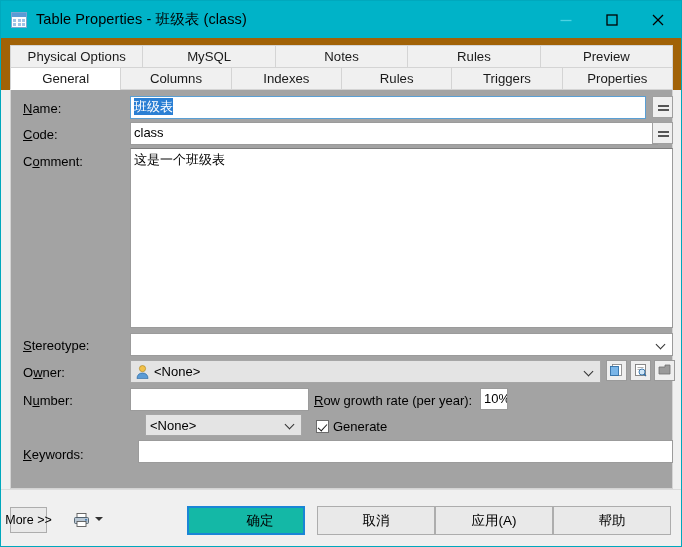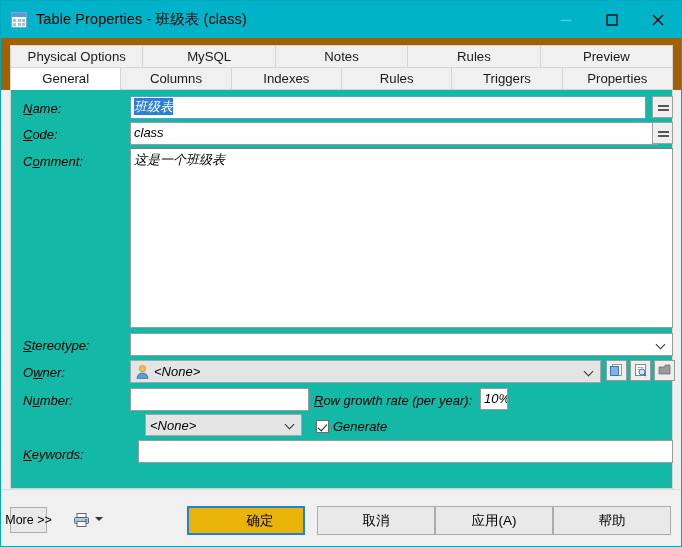--- a/index.html
+++ b/index.html
@@ -102,27 +102,26 @@
     background: #ffffff;
     border-bottom-color: #ffffff;
     z-index: 3;
     font-weight: 400;
   }
   .tabrow.row1 .tab { border-bottom: 1px solid #d4d4d4; }
 
   
   #content {
     flex: 1 1 auto;
-    background: #14b8a6;
+    background: #a3a3a3;
     margin: 0 8px 0 9px;
     border: 1px solid #d4d4d4;
     border-top: none;
     box-sizing: border-box;
     position: relative;
-    font-style: italic;
   }
 
   .lbl {
     position: absolute;
     font-size: 13px;
     color: #000;
     white-space: nowrap;
     line-height: 16px;
   }
   .lbl u { text-decoration: underline; }
@@ -260,21 +259,21 @@
     border: 1px solid #adadad;
     font-family: "Liberation Sans", "DejaVu Sans", sans-serif;
     font-size: 13.5px;
     color: #000;
     display: flex; align-items: center; justify-content: center;
     cursor: default;
     white-space: nowrap;
   }
   .fbtn.default {
     border: 2px solid #1a85d6;
-    background: #eab308;
+    background: #14b8a6;
     padding-left: 28px;
   }
   .fbtn.small { font-size: 12.5px; }
 
   #print-ico { position: absolute; cursor: default; }
   #print-arrow {
     position: absolute; width: 0; height: 0;
     border-left: 4px solid transparent;
     border-right: 4px solid transparent;
     border-top: 4.5px solid #333;

